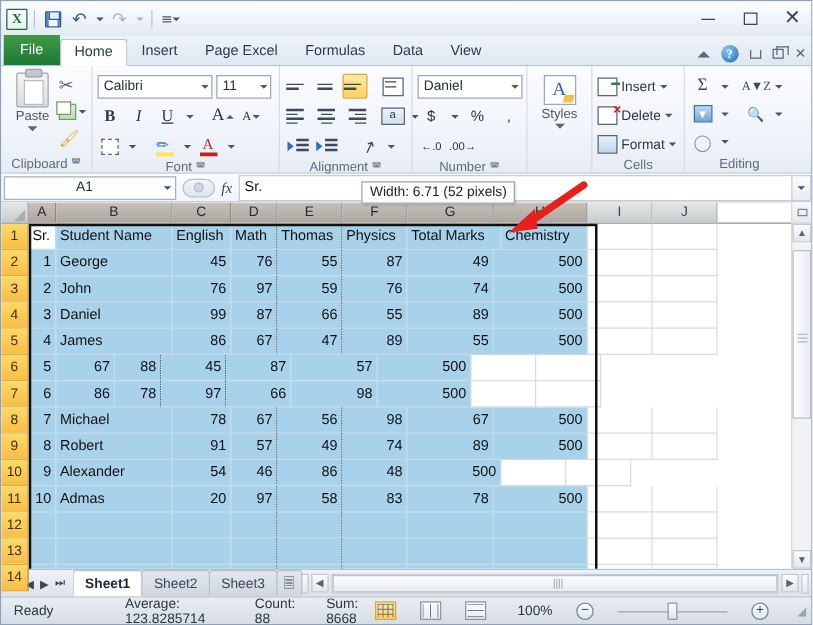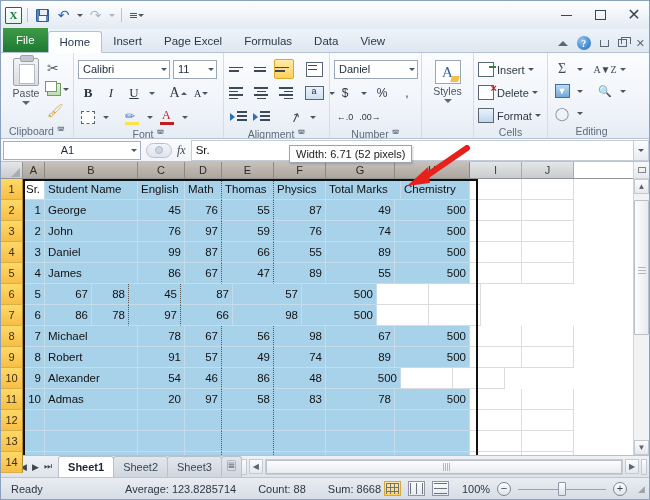--- a/index.html
+++ b/index.html
@@ -361,21 +361,21 @@
 
   
   .statusbar {
     height: 22px; display: flex; align-items: center;
     background: linear-gradient(#e9edf2,#d7dde5);
     border-top: 1px solid #bcc5d0; font-size: 11px; color: #2c3744;
     padding: 0 4px;
   }
   .st-ready { width: 120px; padding-left: 6px; }
   .st-stats { display: flex; gap: 22px; }
-  .st-right { margin-left: auto; display: flex; align-items: center; gap: 7px; }
+  .st-right { margin-left: auto; display: flex; align-items: center; gap: 19px; }
   .viewbtn { width: 17px; height: 15px; border: 1px solid #8d96a2; background: linear-gradient(#fcfdfe,#e6eaf0); position:relative;}
   .viewbtn.active { background: linear-gradient(#ffe9a8,#ffd25c); border-color:#d9a92c;}
   .viewbtn i { position:absolute; left:1px; right:1px; top:1px; bottom:1px; background:
      linear-gradient(#fff,#fff); }
   .viewbtn.g1 i { background-image: linear-gradient(to right,#6a737f 1px,transparent 1px),
                    linear-gradient(to bottom,#6a737f 1px,transparent 1px);
                    background-size: 4px 4px; }
   .viewbtn.g2 i { background-image: linear-gradient(to right,#6a737f 1px,transparent 1px);
                   background-size: 6px 100%; }
   .viewbtn.g3 i { background-image: linear-gradient(to bottom,#6a737f 1px,transparent 1px);

